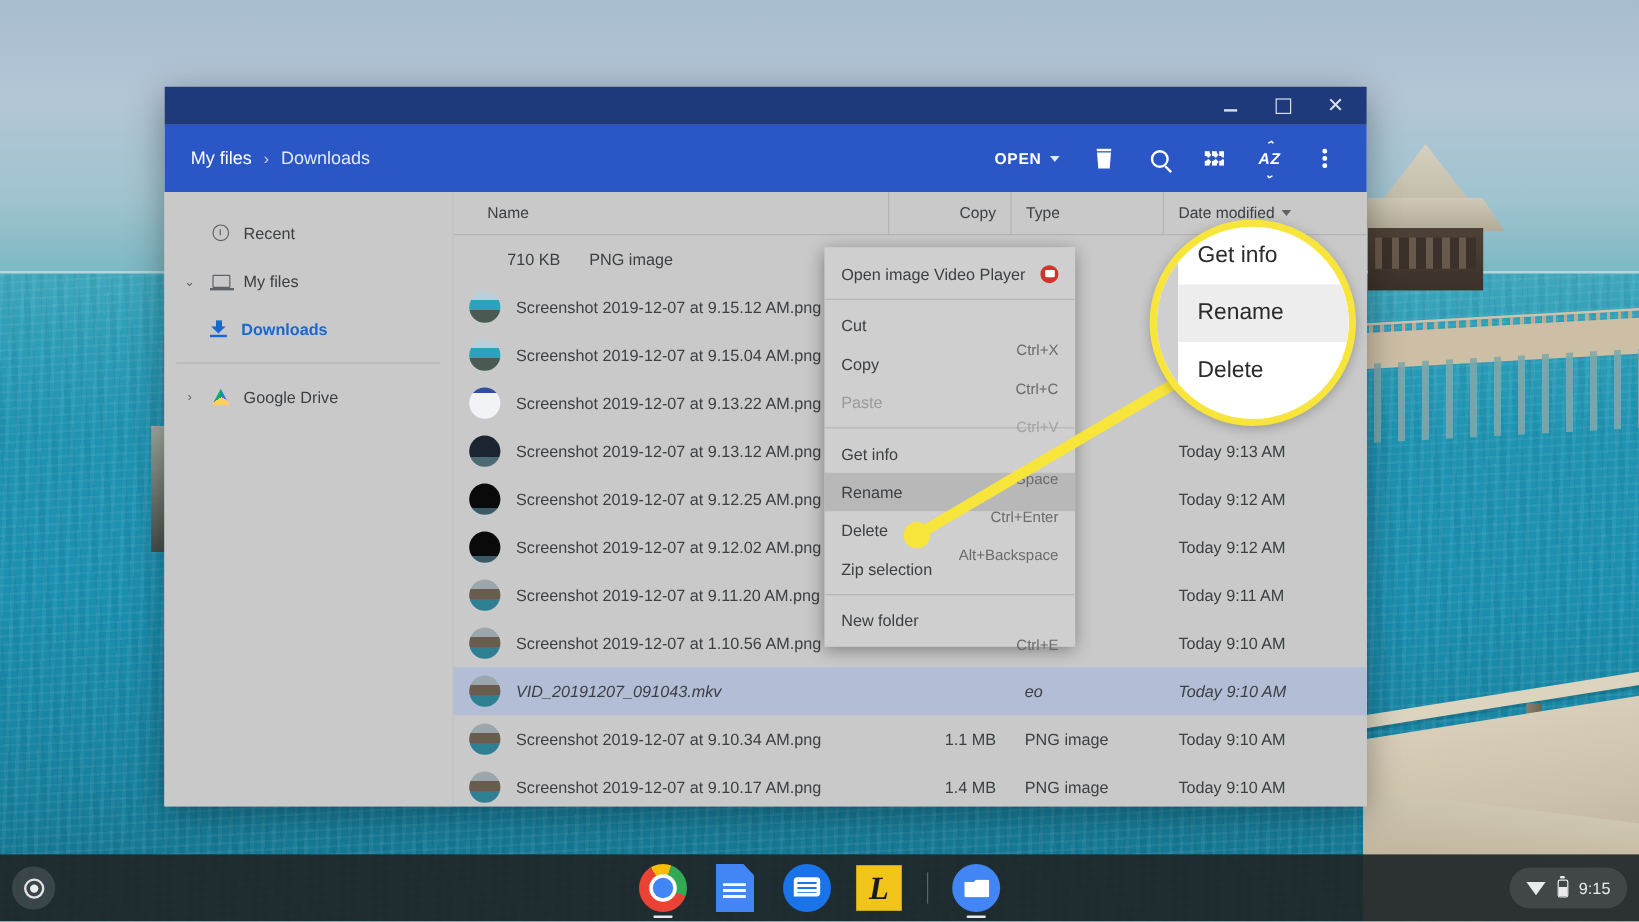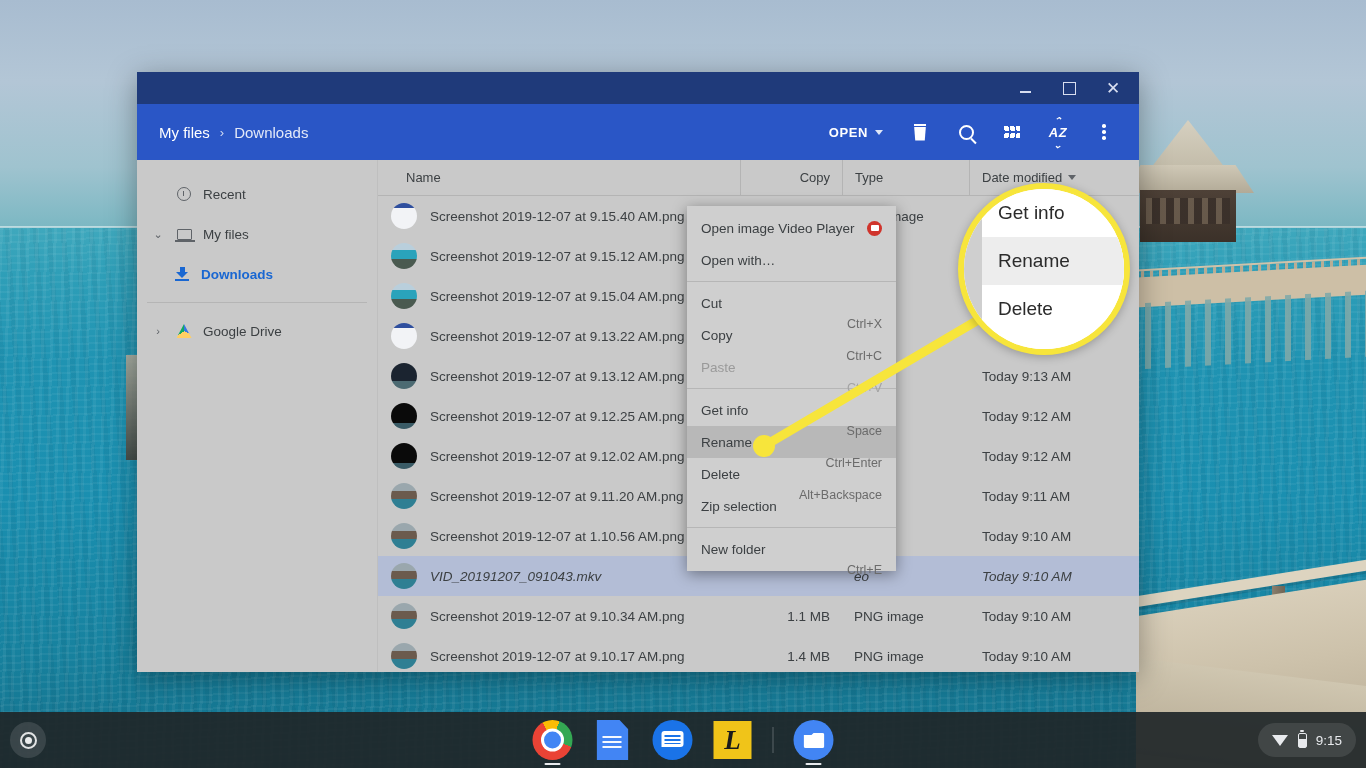--- a/index.html
+++ b/index.html
@@ -572,24 +572,20 @@
           <div class="col-name">Name</div>
           <div class="col-size">Copy</div>
           <div class="col-type">Type</div>
           <div class="col-date">
             <span>Date modified</span>
             <span class="sort-caret"></span>
           </div>
         </div>
         <div class="rows" id="rows-container">
             <div class="frow">
-              <div class="fname">
-                <span class="thumb th-doc"></span>
-                <span>Screenshot 2019-12-07 at 9.15.40 AM.png</span>
-              </div>
               <div class="fsize">710 KB</div>
               <div class="ftype">PNG image</div>
               <div class="fdate"></div>
             </div>
             <div class="frow">
               <div class="fname">
                 <span class="thumb th-beach"></span>
                 <span>Screenshot 2019-12-07 at 9.15.12 AM.png</span>
               </div>
               <div class="fsize"></div>
@@ -691,23 +687,20 @@
 
     </div>
   </div>
 
   <div id="ctx-menu">
       <div class="ctx-item">
         <span class="ctx-label">Open image Video Player</span>
         <span class="vp-badge">
           <i></i>
         </span>
-      </div>
-      <div class="ctx-item">
-        <span class="ctx-label">Open with…</span>
       </div>
       <div class="ctx-sep"></div>
       <div class="ctx-item">
         <span class="ctx-label">Cut</span>
         <span class="ctx-accel">Ctrl+X</span>
       </div>
       <div class="ctx-item">
         <span class="ctx-label">Copy</span>
         <span class="ctx-accel">Ctrl+C</span>
       </div>

